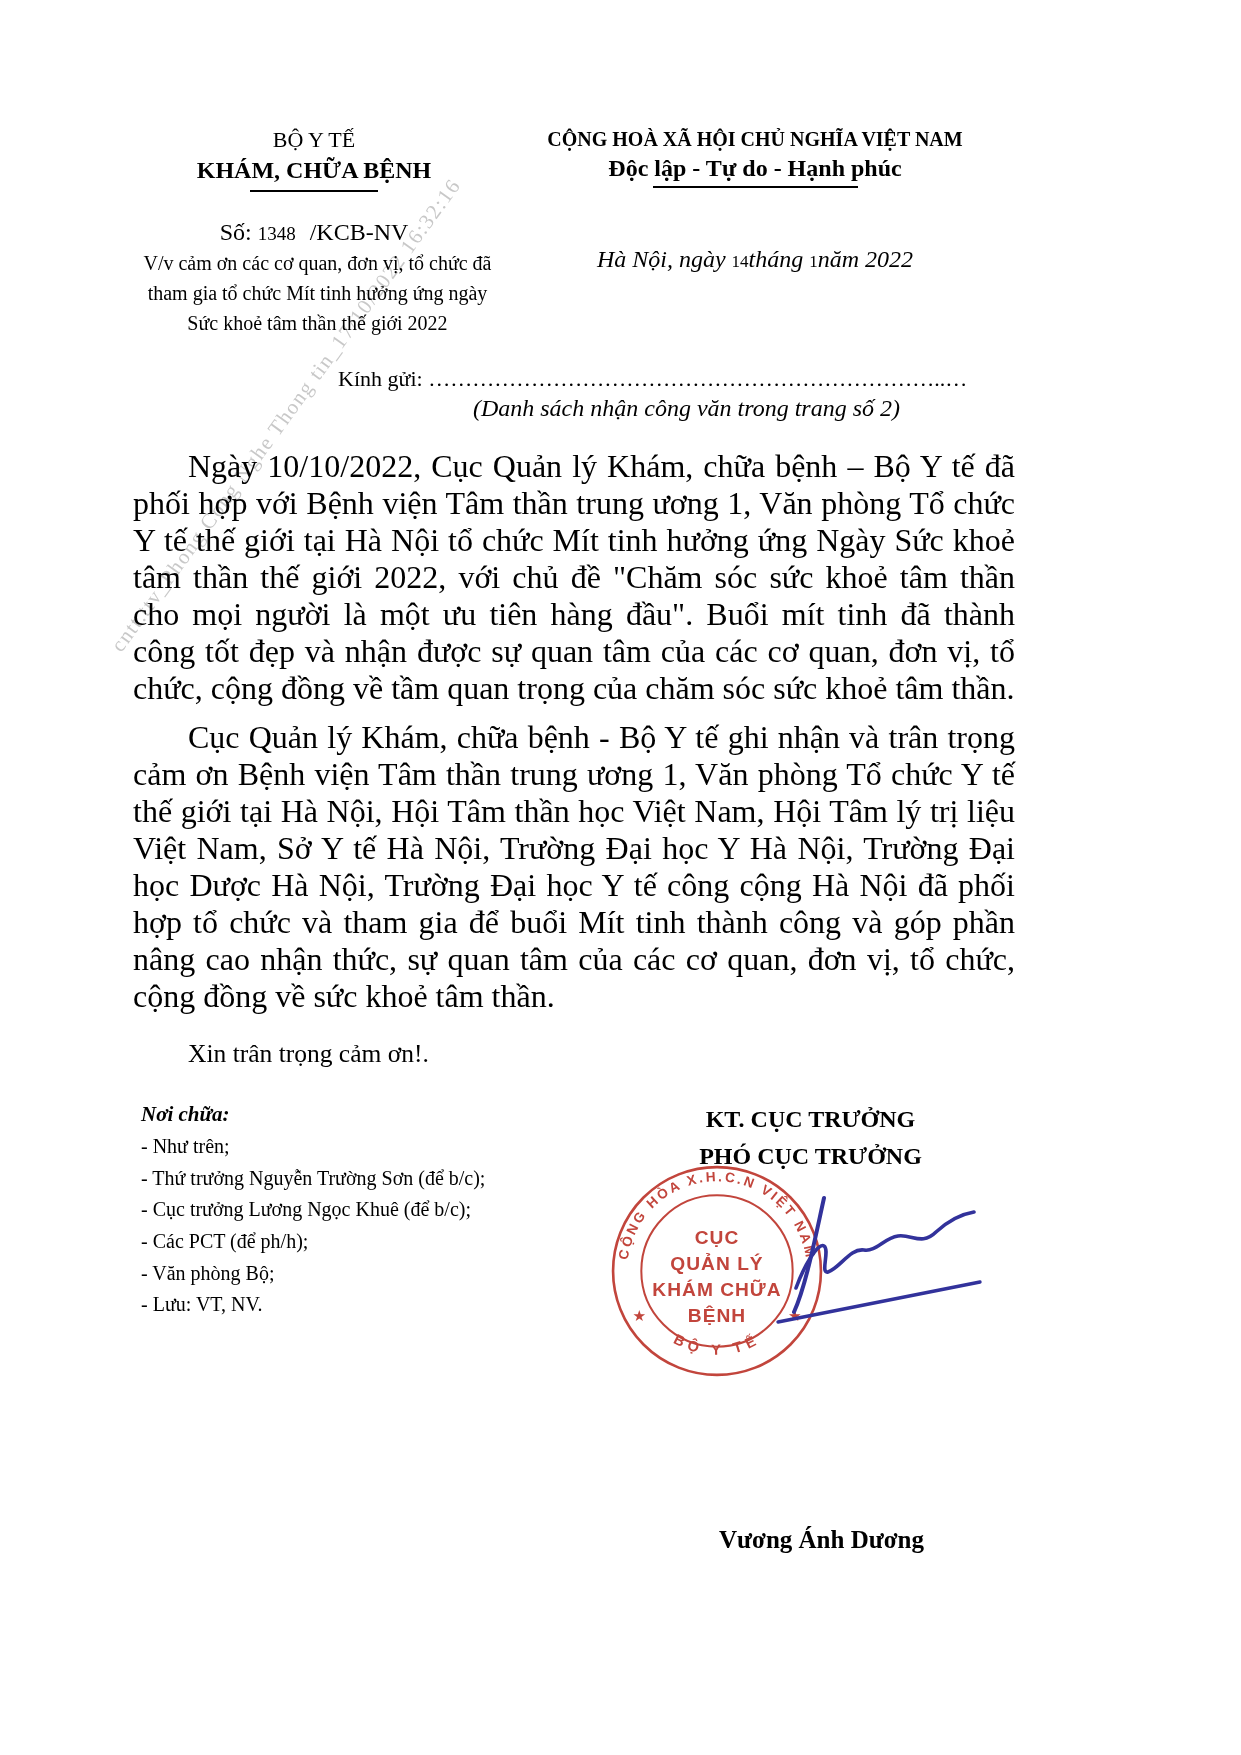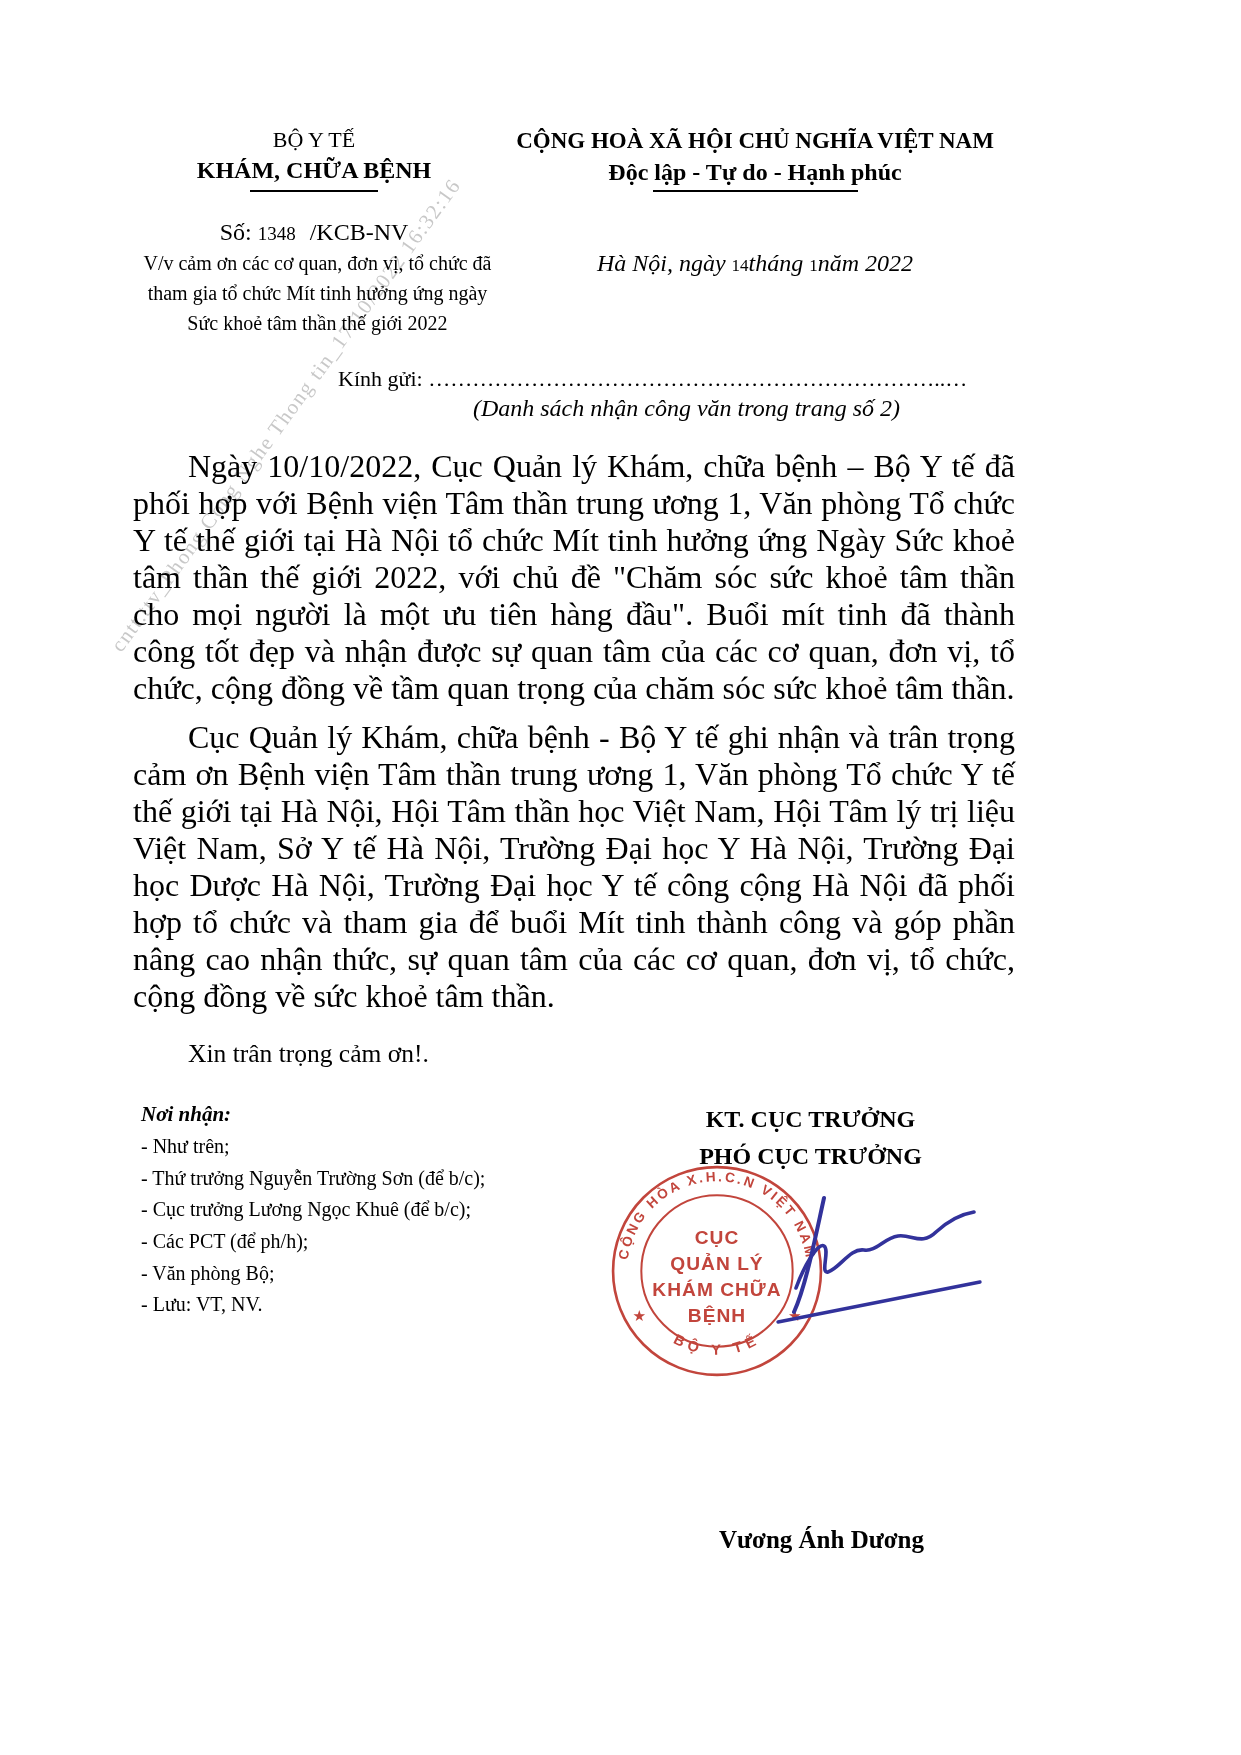--- a/index.html
+++ b/index.html
@@ -19,21 +19,21 @@
   
   .hdr { display:flex; }
   .h-left { width:362px; text-align:center; }
   .h-right { flex:1; text-align:center; }
   .ministry { font-size:22px; line-height:1.3; }
   .dept { font-size:24px; font-weight:bold; line-height:1.28; }
   .rule-l { width:128px; border-bottom:2px solid #000; margin:5px auto 0; }
   .so-line { margin-top:27px; font-size:24px; }
   .so-num { font-size:19px; padding:0 14px 0 6px;margin-top:16px; }
   .subject { margin-top:3px; font-size:20px; line-height:1.48;margin-left:7px; }
-  .country { font-size:23px; font-weight:bold; line-height:1.3; }
+  .country { font-size:20px; font-weight:bold; line-height:1.3; }
   .motto { font-size:24px; font-weight:bold; margin-top:3px; }
   .rule-r { width:205px; border-bottom:2px solid #000; margin:4px auto 0; }
   .date-line { margin-top:58px; font-size:24px; font-style:italic; }
   .date-num { font-size:17px; font-style:normal; }
 
   
   .recipient { margin-top:28px; font-size:22px; padding-left:205px; }
   .recipient-note { margin-top:3px; font-size:24px; font-style:italic; text-align:center; padding-left:225px; }
 
   
@@ -90,21 +90,21 @@
       <span>……………………………………………………………..…</span>
     </div>
     <div class="recipient-note">(Danh sách nhận công văn trong trang số 2)</div>
 
     <p class="para p1">Ngày 10/10/2022, Cục Quản lý Khám, chữa bệnh – Bộ Y tế đã phối hợp với Bệnh viện Tâm thần trung ương 1, Văn phòng Tổ chức Y tế thế giới tại Hà Nội tổ chức Mít tinh hưởng ứng Ngày Sức khoẻ tâm thần thế giới 2022, với chủ đề "Chăm sóc sức khoẻ tâm thần cho mọi người là một ưu tiên hàng đầu". Buổi mít tinh đã thành công tốt đẹp và nhận được sự quan tâm của các cơ quan, đơn vị, tổ chức, cộng đồng về tầm quan trọng của chăm sóc sức khoẻ tâm thần.</p>
     <p class="para p2">Cục Quản lý Khám, chữa bệnh - Bộ Y tế ghi nhận và trân trọng cảm ơn Bệnh viện Tâm thần trung ương 1, Văn phòng Tổ chức Y tế thế giới tại Hà Nội, Hội Tâm thần học Việt Nam, Hội Tâm lý trị liệu Việt Nam, Sở Y tế Hà Nội, Trường Đại học Y Hà Nội, Trường Đại học Dược Hà Nội, Trường Đại học Y tế công cộng Hà Nội đã phối hợp tổ chức và tham gia để buổi Mít tinh thành công và góp phần nâng cao nhận thức, sự quan tâm của các cơ quan, đơn vị, tổ chức, cộng đồng về sức khoẻ tâm thần.</p>
     <p class="closing">Xin trân trọng cảm ơn!.</p>
 
     <div class="ftr">
       <div class="f-left">
-        <div class="noi-nhan">Nơi nhận:</div>
+        <div class="noi-nhan">Nơi chữa:</div>
         <div>- Như trên;</div>
         <div>- Thứ trưởng Nguyễn Trường Sơn (để b/c);</div>
         <div>- Cục trưởng Lương Ngọc Khuê (để b/c);</div>
         <div>- Các PCT (để ph/h);</div>
         <div>- Văn phòng Bộ;</div>
         <div>- Lưu: VT, NV.</div>
       </div>
 
       <div class="f-right">
         <div class="t1">KT. CỤC TRƯỞNG</div>

